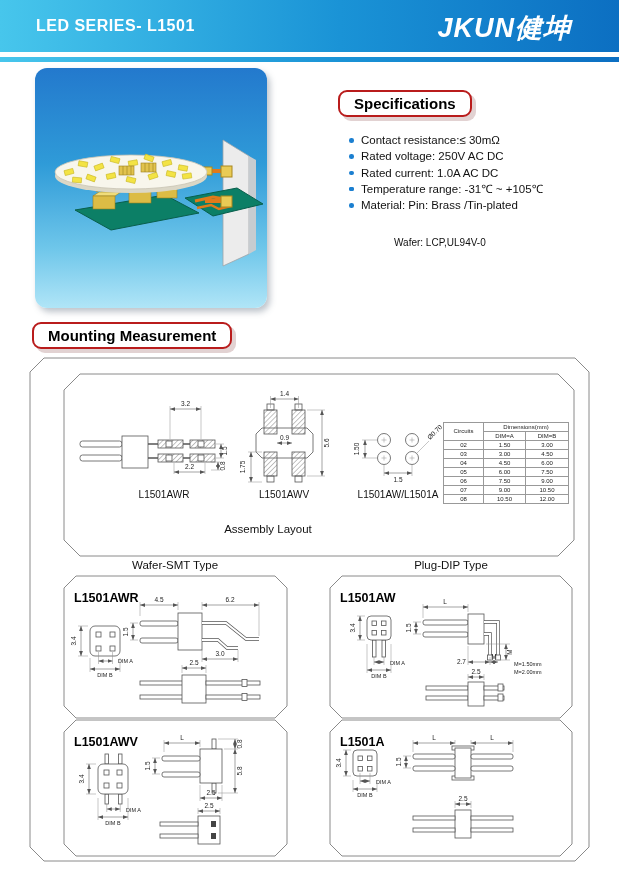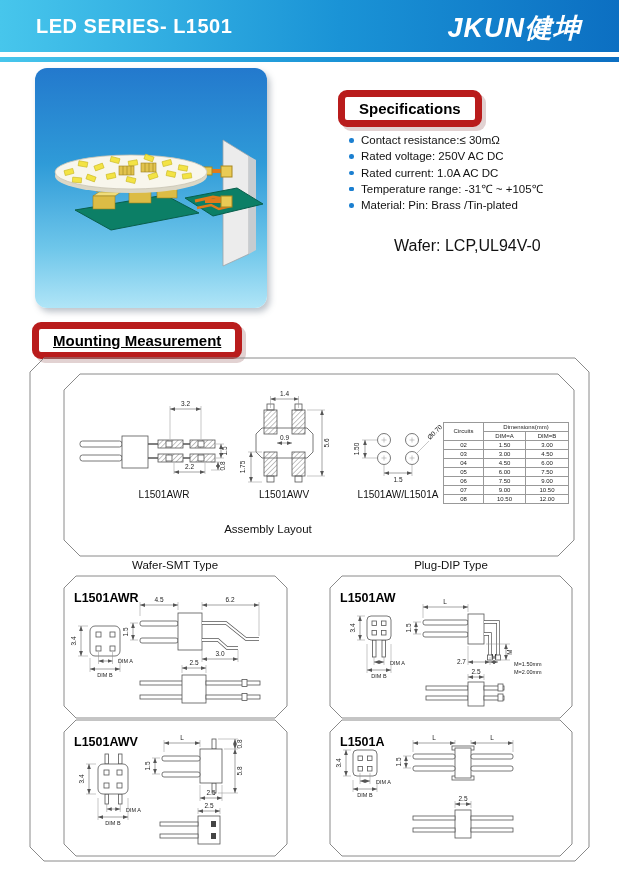--- a/index.html
+++ b/index.html
@@ -2,43 +2,43 @@
 <html><head>
 <meta charset="utf-8">
 <style>
   html,body{margin:0;padding:0;background:#fff;}
   .page{position:relative;width:619px;height:876px;background:#fff;overflow:hidden;
         font-family:"Liberation Sans",sans-serif;}
   
   .hdr{position:absolute;left:0;top:0;width:619px;height:52px;
        background:linear-gradient(90deg,#47c6ec 0%,#1a93d6 55%,#0c6fc2 100%);}
   .hdr-title{position:absolute;left:36px;top:0;line-height:52px;color:#fff;
-             font-size:20px;font-weight:bold;letter-spacing:.5px;}
-  .brand{position:absolute;right:38px;top:10px;color:#fff;font-size:27px;font-weight:bold;
+             font-size:16px;font-weight:bold;letter-spacing:.5px;}
+  .brand{position:absolute;right:48px;top:10px;color:#fff;font-size:27px;font-weight:bold;
          font-style:italic;letter-spacing:1px;}
   .hdr-rule{position:absolute;left:0;top:57px;width:619px;height:5px;
             background:linear-gradient(90deg,#47c6ec 0%,#1a93d6 55%,#0c6fc2 100%);}
   
   .photo{position:absolute;left:35px;top:68px;width:232px;height:240px;border-radius:12px;
          background:linear-gradient(180deg,#2379cd 0%,#2f9bd8 40%,#6ec6ea 75%,#b0e5f7 100%);
          box-shadow:3px 4px 6px rgba(110,125,140,.45);overflow:hidden;}
   .photo svg{position:absolute;left:0;top:0;}
   
-  .tbox{position:absolute;background:#fff;border:7px solid #b91c1c;border-radius:9px;
+  .tbox{position:absolute;background:#fff;border:2px solid #b91c1c;border-radius:9px;
         padding:3px 14px;font-size:15px;font-weight:bold;color:#000;
         box-shadow:4px 4px 0 #e2d2d2;white-space:nowrap;}
   .spec-tbox{left:338px;top:90px;}
-  .mount-tbox{left:32px;top:322px;text-decoration:underline;}
+  .mount-tbox{left:32px;top:322px;}
   
   .spec-list{position:absolute;left:338px;top:122px;margin:10px;padding:0;list-style:none;
              font-size:11.5px;color:#111;}
   .spec-list li{position:relative;padding-left:13px;line-height:16.3px;white-space:nowrap;}
   .dot{position:absolute;left:1px;top:6px;width:4.5px;height:4.5px;border-radius:50%;
        background:#1b7fd0;}
-  .spec-wafer{position:absolute;left:394px;top:237px;font-size:16px;color:#111;white-space:nowrap;}
+  .spec-wafer{position:absolute;left:394px;top:237px;font-size:10px;color:#111;white-space:nowrap;}
   
   .draw{position:absolute;left:28px;top:352px;}
   .draw text{font-family:"Liberation Sans",sans-serif;}
   .bx{fill:none;stroke:#8a8a8a;stroke-width:1;}
   .p{fill:#fff;stroke:#555;stroke-width:0.8;}
   .pk{fill:#444;stroke:none;}
   .pl{fill:none;stroke:#555;stroke-width:0.8;}
   .lk{fill:none;stroke:#555;stroke-width:1.4;}
   .e{stroke:#8d8d8d;stroke-width:0.5;}
   .d{stroke:#666;stroke-width:0.6;marker-start:url(#ar);marker-end:url(#ar);}

